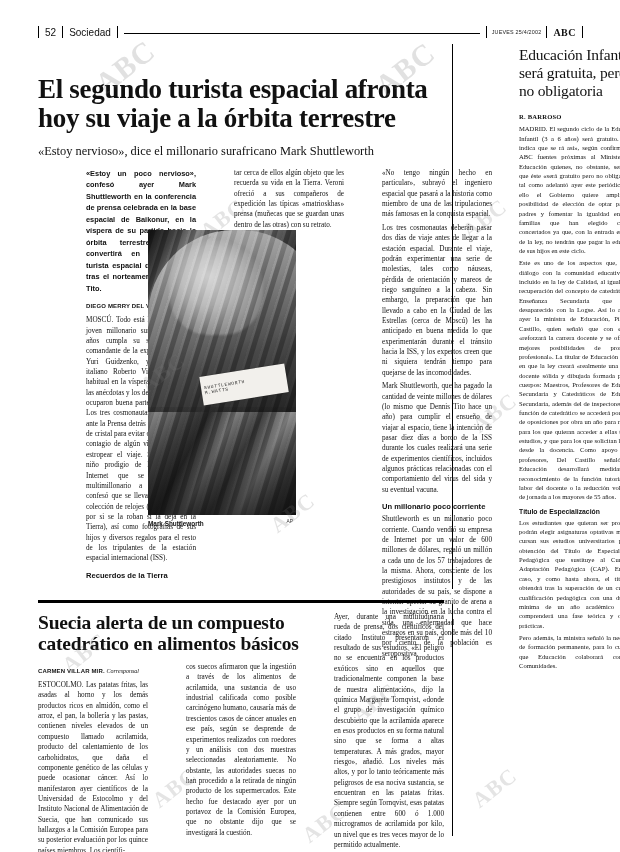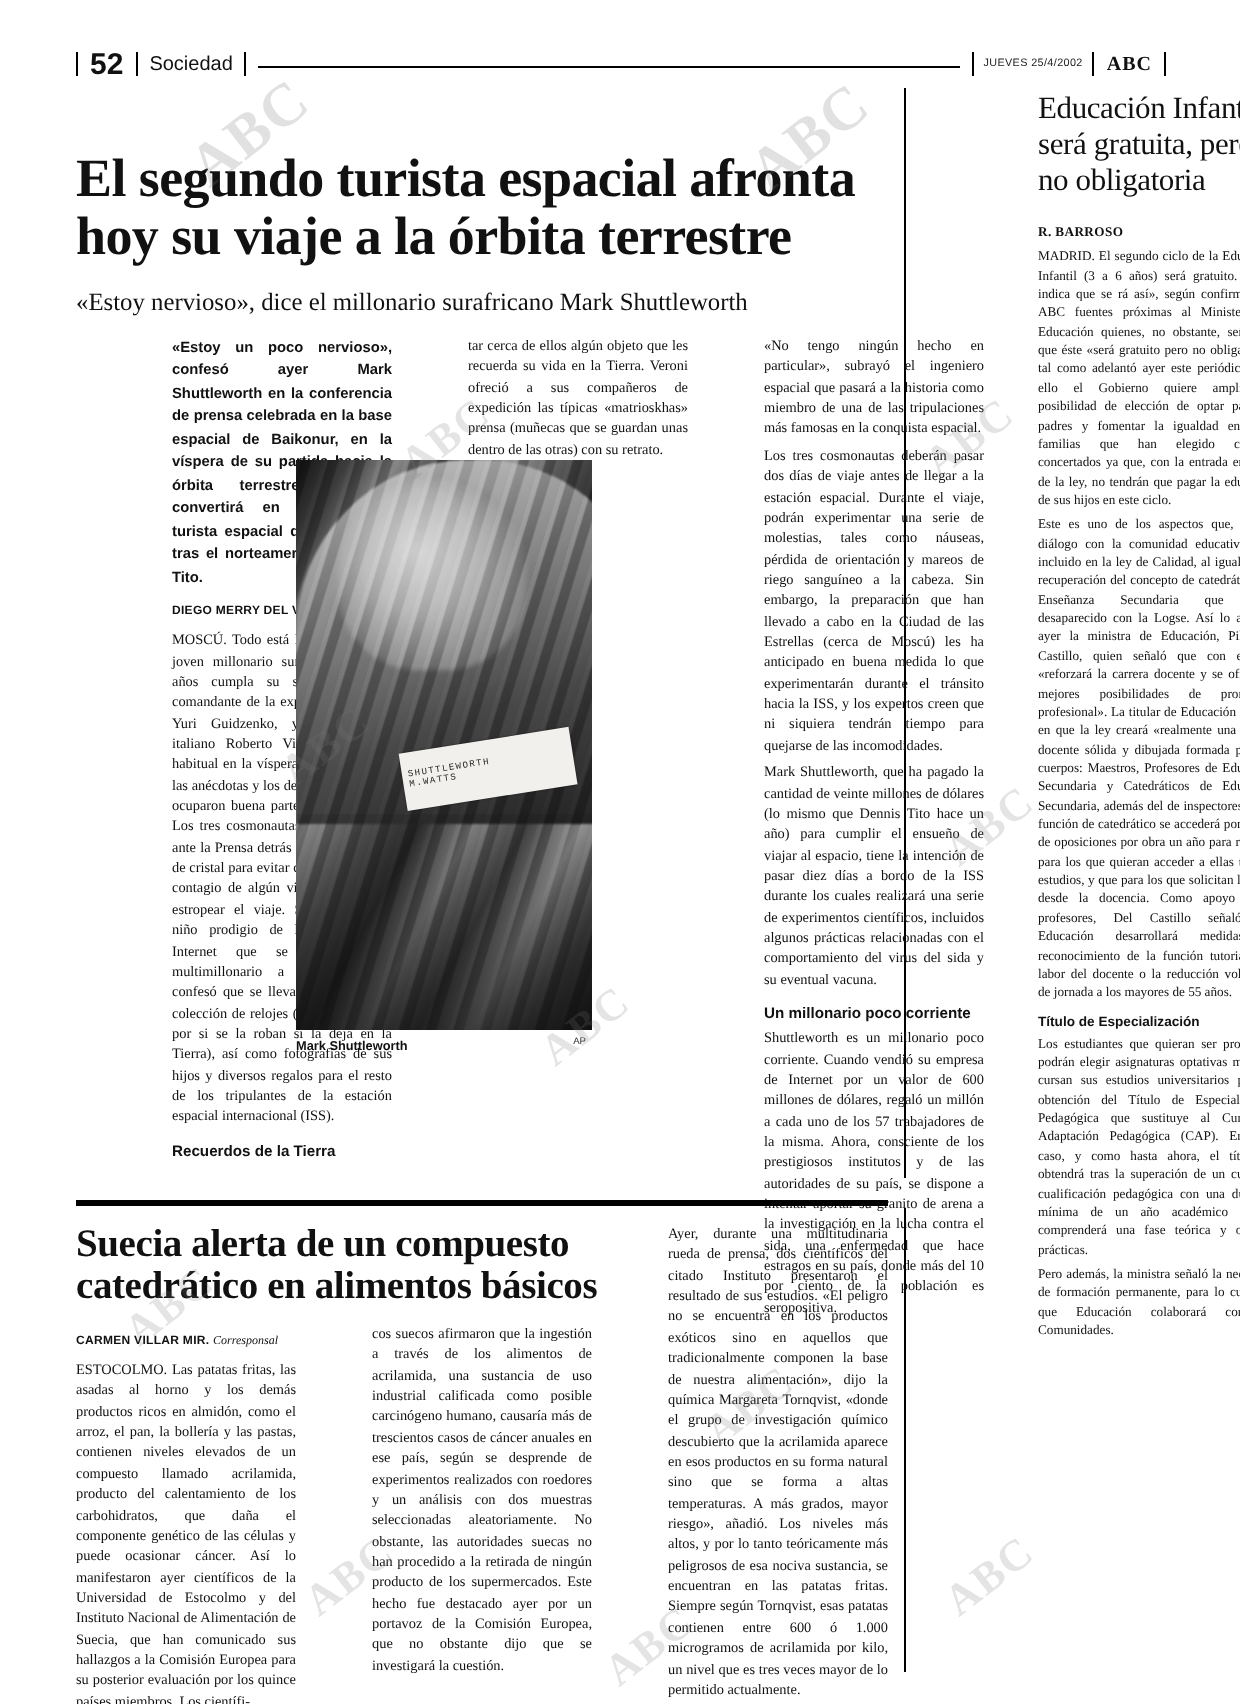--- a/index.html
+++ b/index.html
@@ -42,21 +42,21 @@
     position:absolute;left:38px;top:24px;width:545px;height:16px;
     display:flex;align-items:center;
   }
   .mh-rule{
     flex:1 1 auto;height:1px;background:#000;margin:0 6px;
     position:relative;top:1px;
   }
   .mh-sep{width:1px;height:12px;background:#000;}
   .mh-page{
     font-family:"Liberation Sans", sans-serif;
-    font-weight:bold;font-size:15px;padding:0 6px;letter-spacing:0;
+    font-weight:normal;font-size:10px;padding:0 6px;letter-spacing:0;
   }
   .mh-section{
     font-family:"Liberation Sans", sans-serif;
     font-size:10px;padding:0 6px;
   }
   .mh-date{
     font-family:"Liberation Sans", sans-serif;
     font-size:5.4px;padding:0 5px;letter-spacing:.2px;color:#222;
   }
   .mh-brand{

